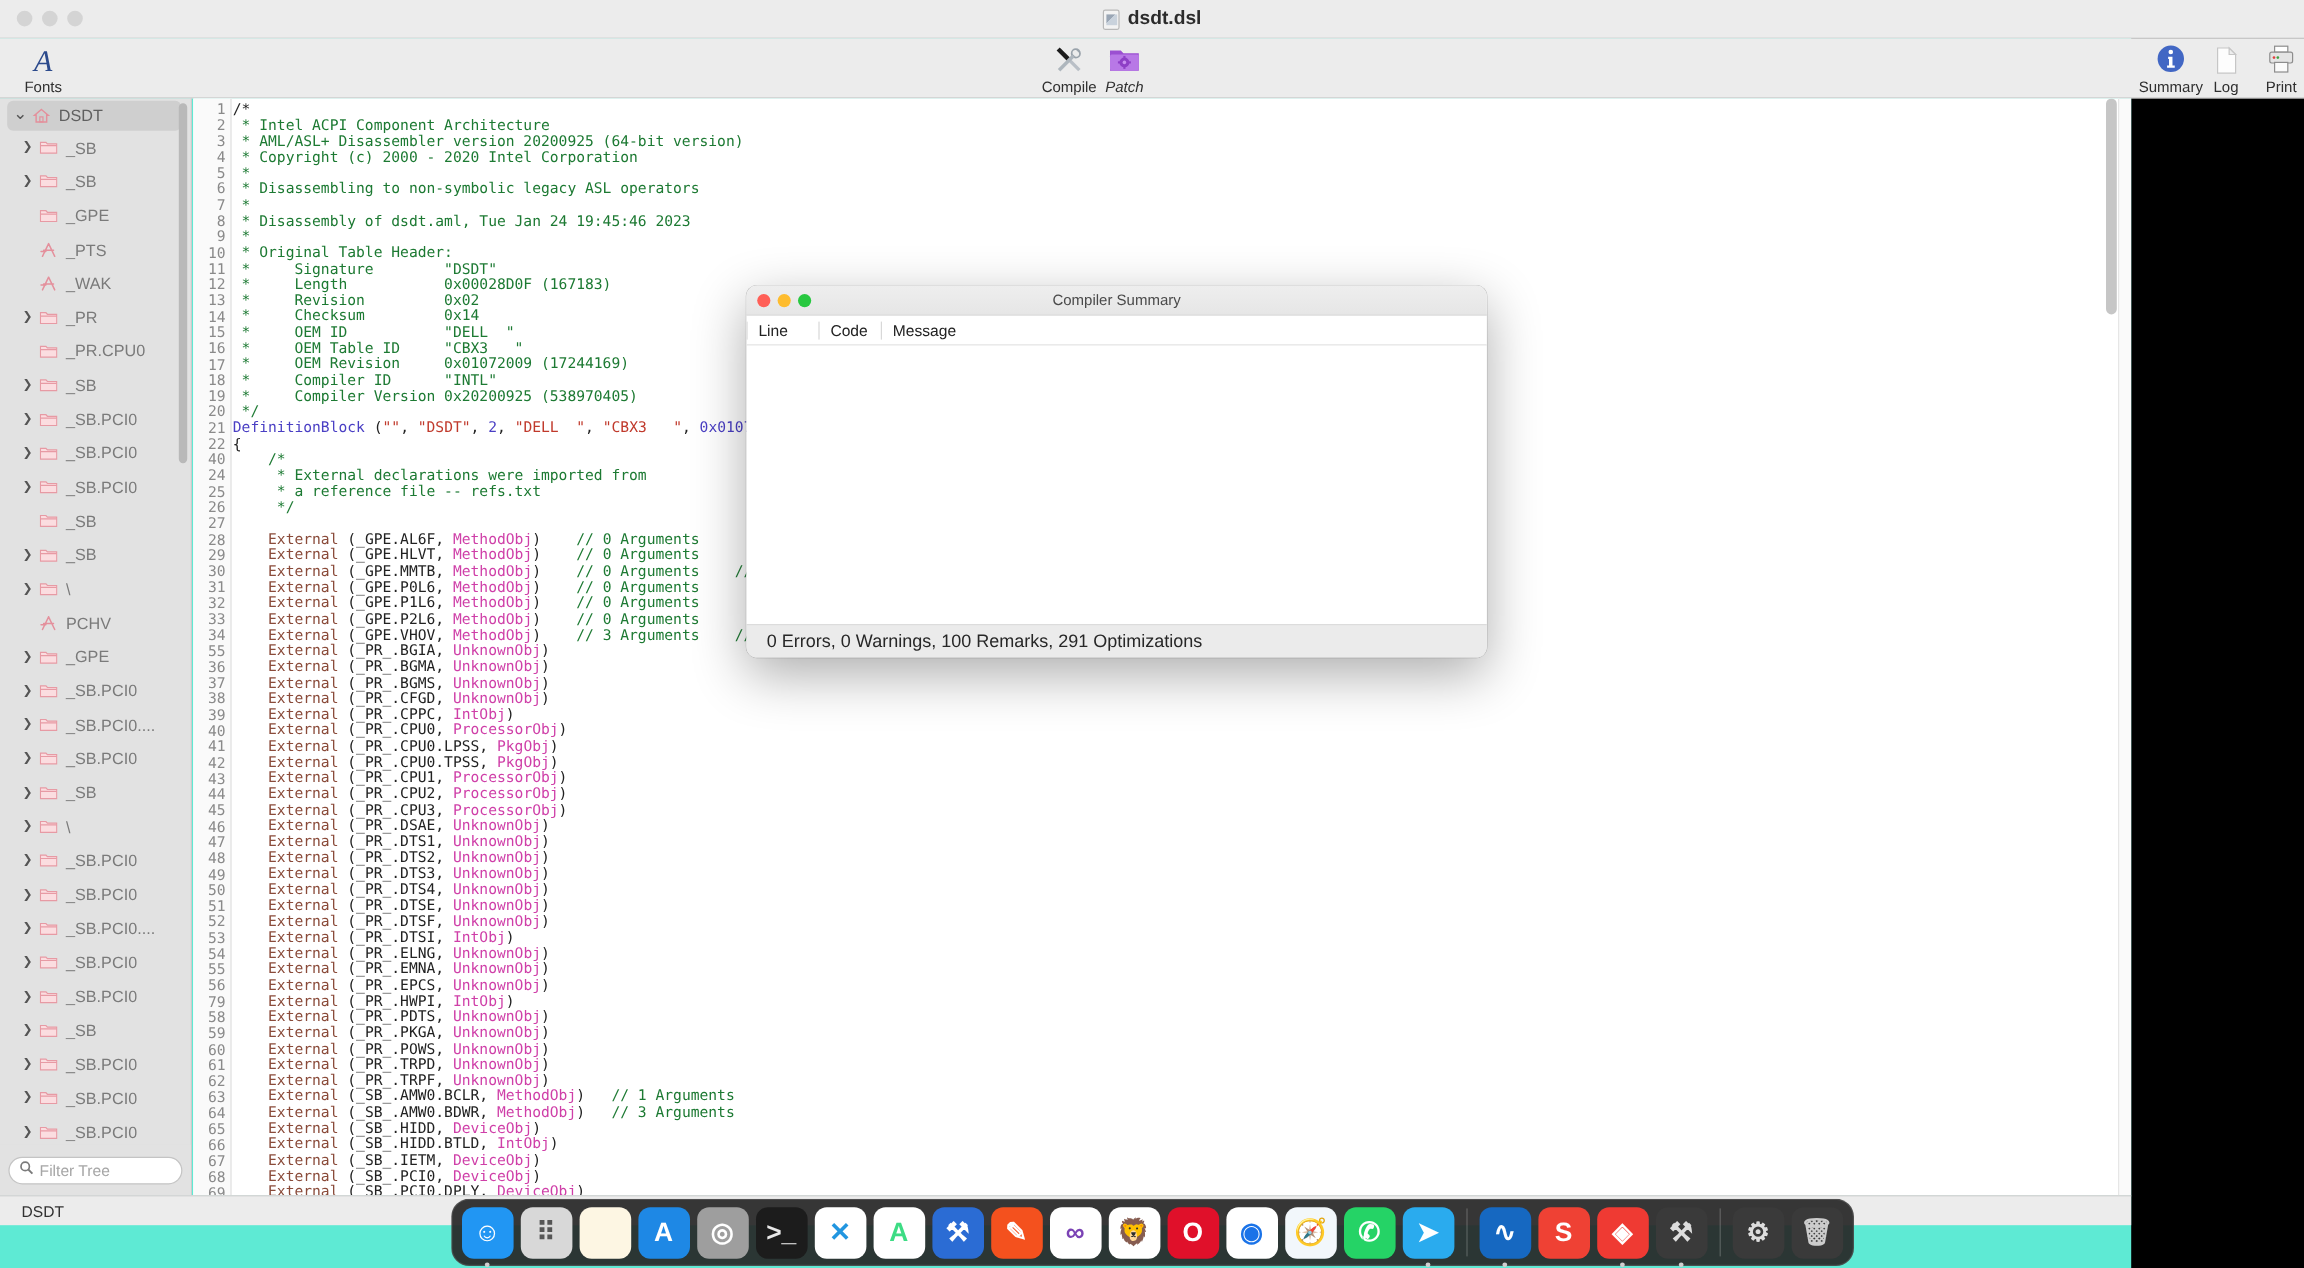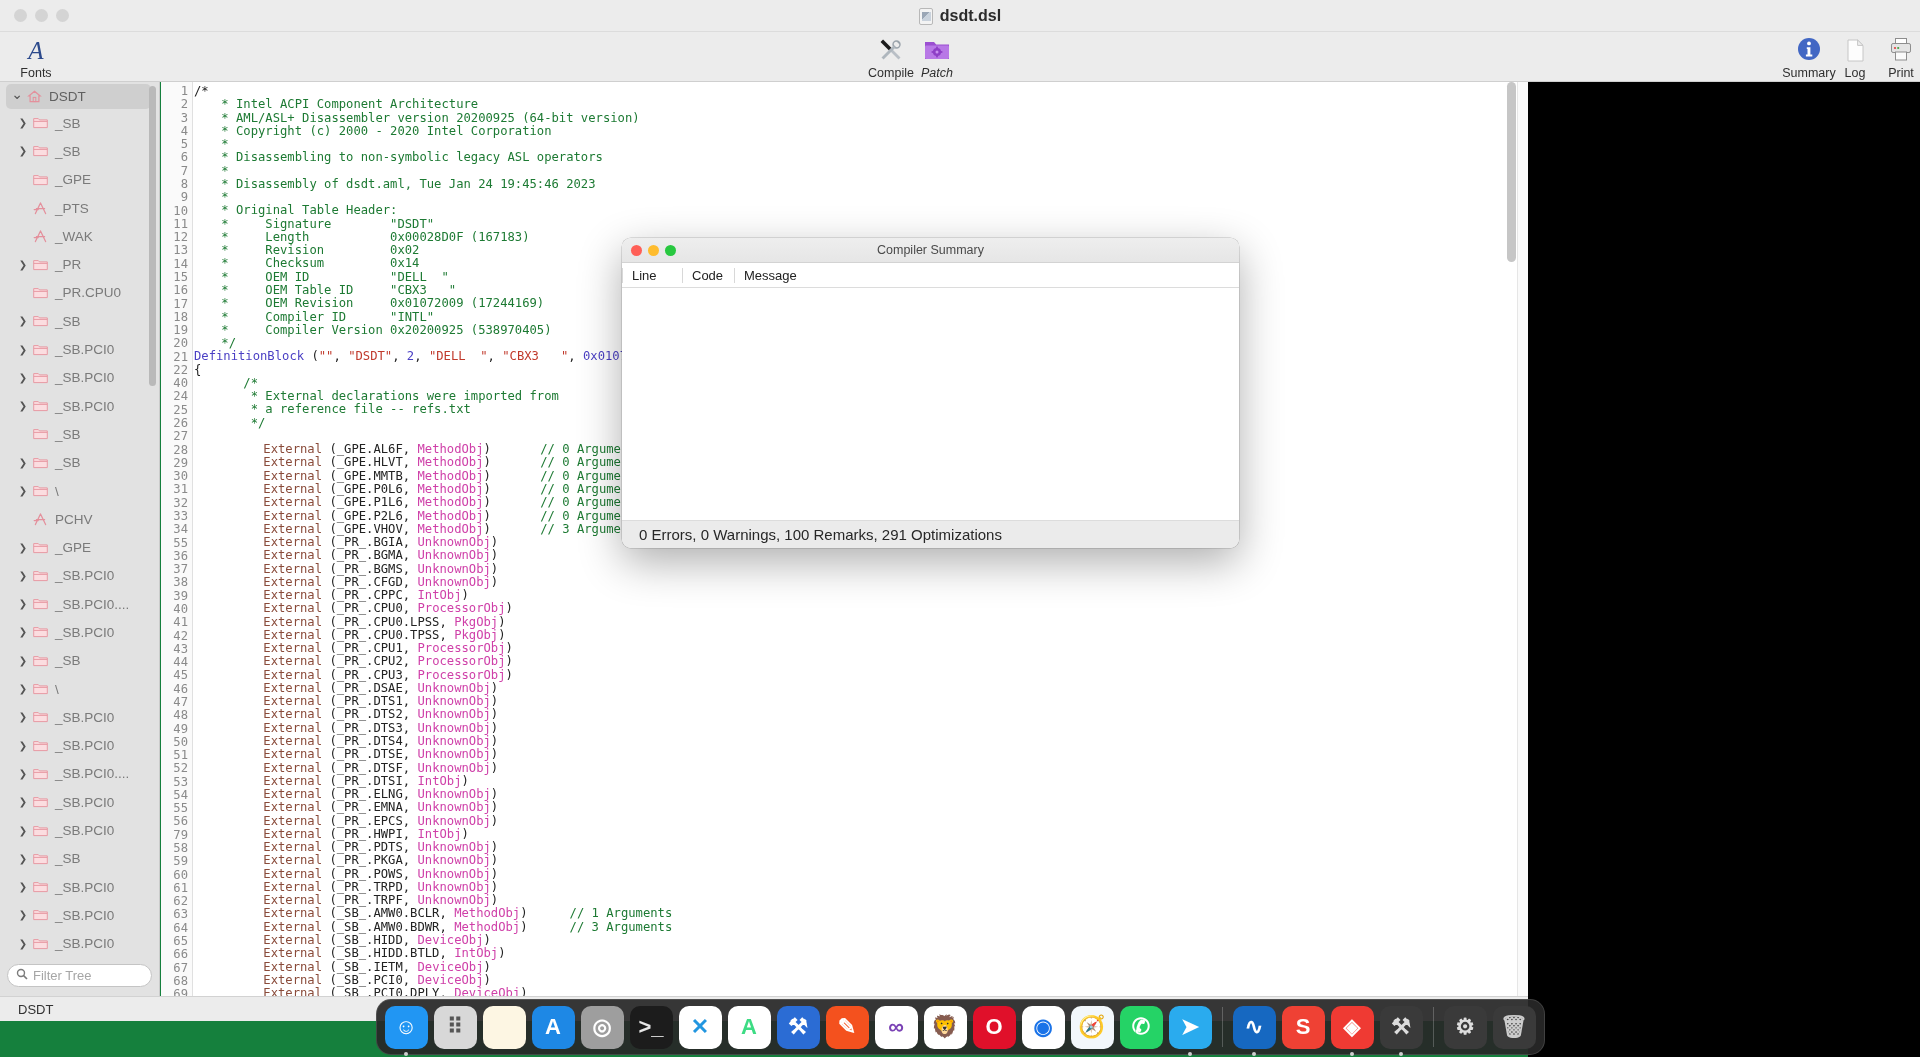--- a/index.html
+++ b/index.html
@@ -3,22 +3,22 @@
 <meta charset="utf-8">
 <style>
   * { margin:0; padding:0; box-sizing:border-box; }
   html,body { width:1920px; height:1057px; overflow:hidden; }
   body {
     font-family:"Liberation Sans", sans-serif;
     background:#000;
     -webkit-font-smoothing:antialiased;
   }
   #app {
-    position:absolute; left:0; top:0; width:1528px; height:1057px;
-    background:#15803d;
+    position:absolute; left:0; top:0; width:1776px; height:1057px;
+    background:#5eead4;
   }
 
   
   .win-titlebar {
     position:absolute; left:0; top:0; width:1920px; height:32px;
     background:#ececec;
     border-bottom:1px solid #dcdcdc;
   }
   .traffic { position:absolute; left:14px; top:9px; display:flex; gap:8px; }
   .tl { width:13px; height:13px; border-radius:50%; background:#d4d4d4; }
@@ -114,23 +114,23 @@
     font-family:"DejaVu Sans Mono", monospace;
     font-size:12.2px; line-height:13.28px;
     white-space:pre; padding-top:3px;
   }
   .gline {
     font-family:"DejaVu Sans Mono", monospace;
     font-size:12.2px; line-height:13.28px;
     text-align:right; color:#8a8a8a; padding-right:4px;
   }
   .gutter-inner { padding-top:3px; }
-  .c-com { color:#1d7a33;margin-left:20px; }
+  .c-com { color:#1d7a33; }
   .c-kw  { color:#4a3fc4; }
-  .c-ext { color:#8a4b3a;padding-left:40px; }
+  .c-ext { color:#8a4b3a; }
   .c-typ { color:#cf3fa8; }
   .c-str { color:#c0392b; }
   .c-num { color:#4a3fc4; }
   .c-pln { color:#222; }
 
   .ed-scroll-v {
     position:absolute; right:2px; top:0; width:9px; height:180px;
     background:#c6c6c6; border-radius:5px;
   }
   .right-rail {

